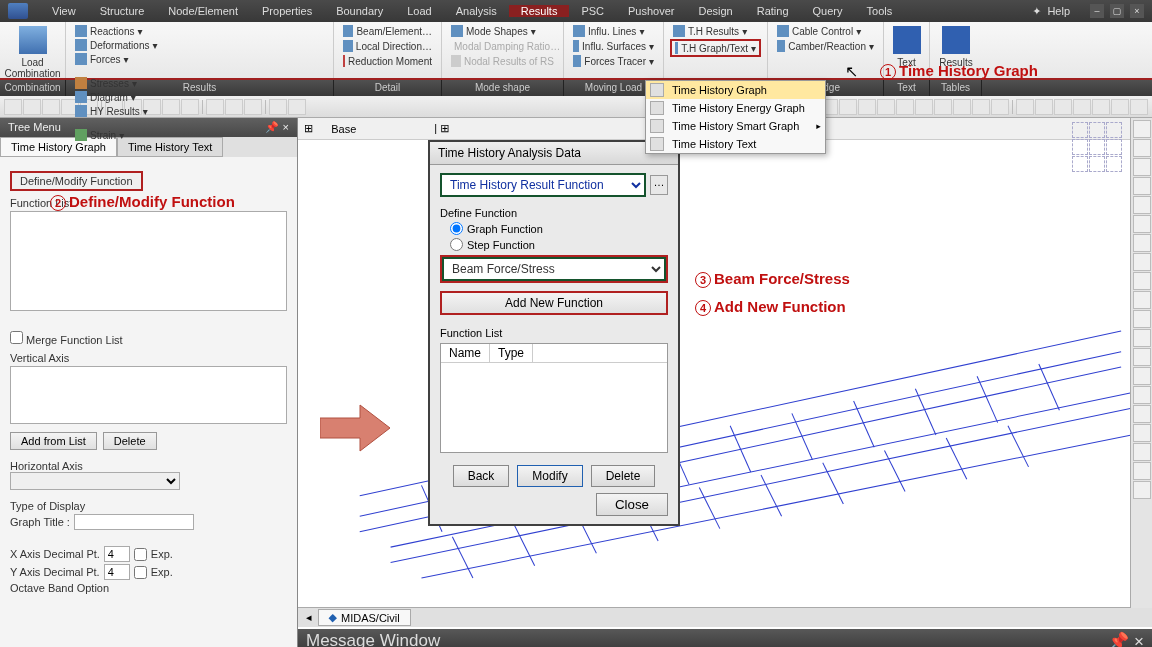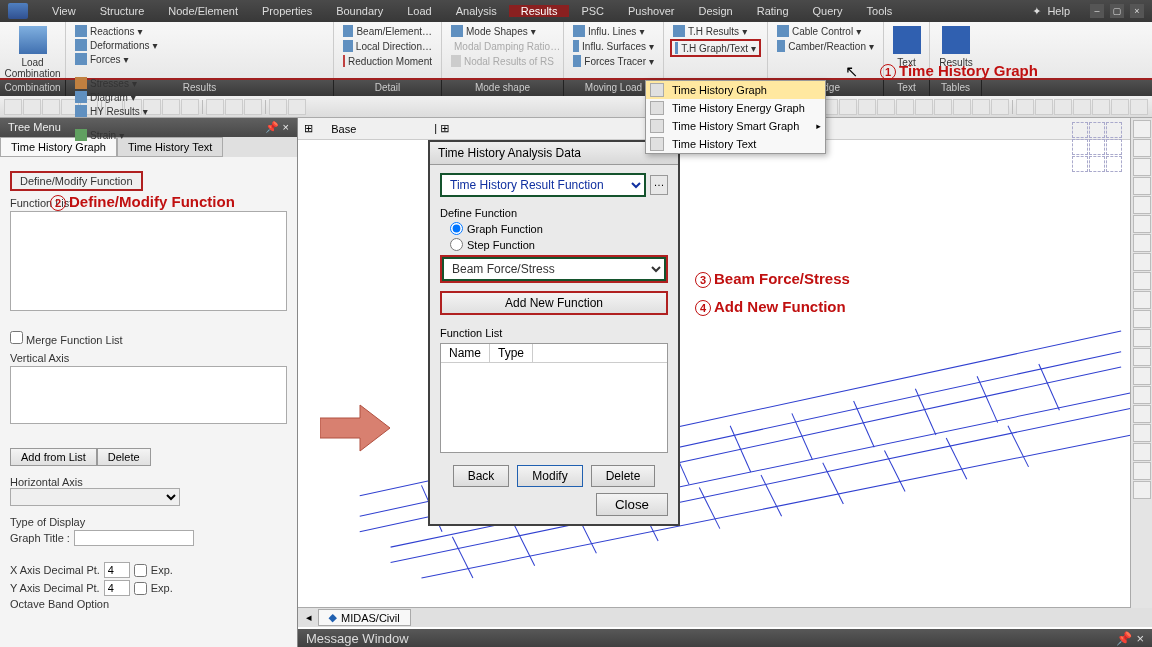--- a/index.html
+++ b/index.html
@@ -80,21 +80,21 @@
 .dlg-btns button.primary { border: 1px solid #2060b0; }
 .close-row { text-align: right; margin-top: 6px; }
 
 
 .callout { position: absolute; color: #c01010; font-weight: bold; font-size: 15px; z-index: 60; }
 .cir { display: inline-block; border: 1.5px solid #c01010; border-radius: 50%; width: 16px; height: 16px; text-align: center; line-height: 14px; font-size: 11px; margin-right: 3px; }
 
 
 .bottom-tabs { height: 20px; background: #e0e0e0; border-top: 1px solid #aaa; display: flex; align-items: center; padding-left: 8px; font-size: 11px; }
 .bottom-tabs .bt { background: #f8f8f8; border: 1px solid #aaa; padding: 1px 10px; display: flex; align-items: center; gap: 4px; }
-.msgwin { height: 18px; background: linear-gradient(#585858,#404040); color: #ddd; font-size: 13px; padding: 2px 8px; display: flex; justify-content: space-between; }
+.msgwin { height: 18px; background: linear-gradient(#585858,#404040); color: #ddd; font-size: 17px; padding: 2px 8px; display: flex; justify-content: space-between; }
 
 
 .right-tb { position: absolute; right: 0; top: 118px; width: 22px; background: #e4e4e4; border-left: 1px solid #aaa; display: flex; flex-direction: column; gap: 1px; padding-top: 2px; height: 490px; z-index: 5; }
 .right-tb .rb { width: 18px; height: 18px; background: #f0f0f0; border: 1px solid #bbb; margin: 0 auto; }
 
 .vp-corner { position: absolute; top: 4px; right: 30px; display: grid; grid-template-columns: repeat(3,16px); gap: 1px; }
 .vp-corner div { width: 16px; height: 16px; border: 1px dashed #aac; }
 
 
 .ribbon-item.hl { border: 2px solid #b02020; }
@@ -296,21 +296,21 @@
       <div class="tt inactive">Time History Text</div>
     </div>
     <div class="tree-body">
       <div style="height:6px"></div>
       <span class="define-btn">Define/Modify Function</span>
       <div class="field-label">Function List</div>
       <div class="listbox"></div>
       <div style="margin-top:20px"><input type="checkbox" style=""> <span>Merge Function List</span></div>
       <div class="field-label">Vertical Axis</div>
       <div class="listbox sm"></div>
-      <div style="margin-top:24px;display:flex;">
+      <div style="margin-top:8px;display:flex;gap:6px">
         <button class="btn-sm">Add from List</button>
         <button class="btn-sm">Delete</button>
       </div>
       <div class="field-label" style="margin-top:10px">Horizontal Axis</div>
       <select class="input-sm" style="width:170px"></select>
       <div class="field-label" style="margin-top:10px">Type of Display</div>
       <div style="display:flex;align-items:center;gap:4px;margin-top:2px">
         <span>Graph Title :</span>
         <input class="input-sm" style="width: 120px;">
       </div>

